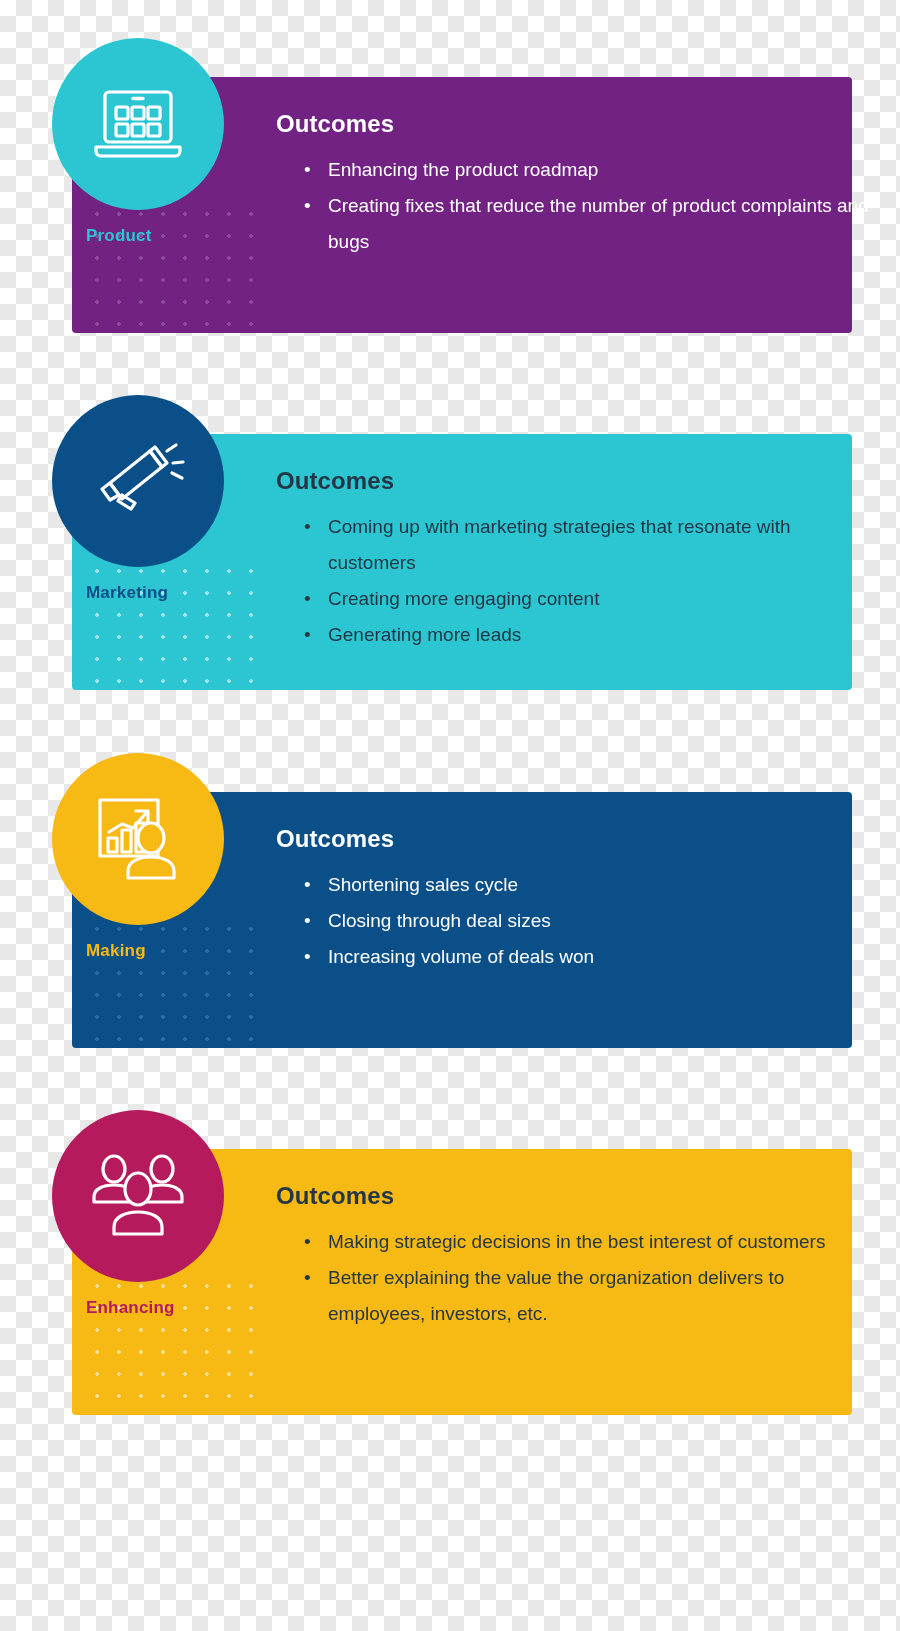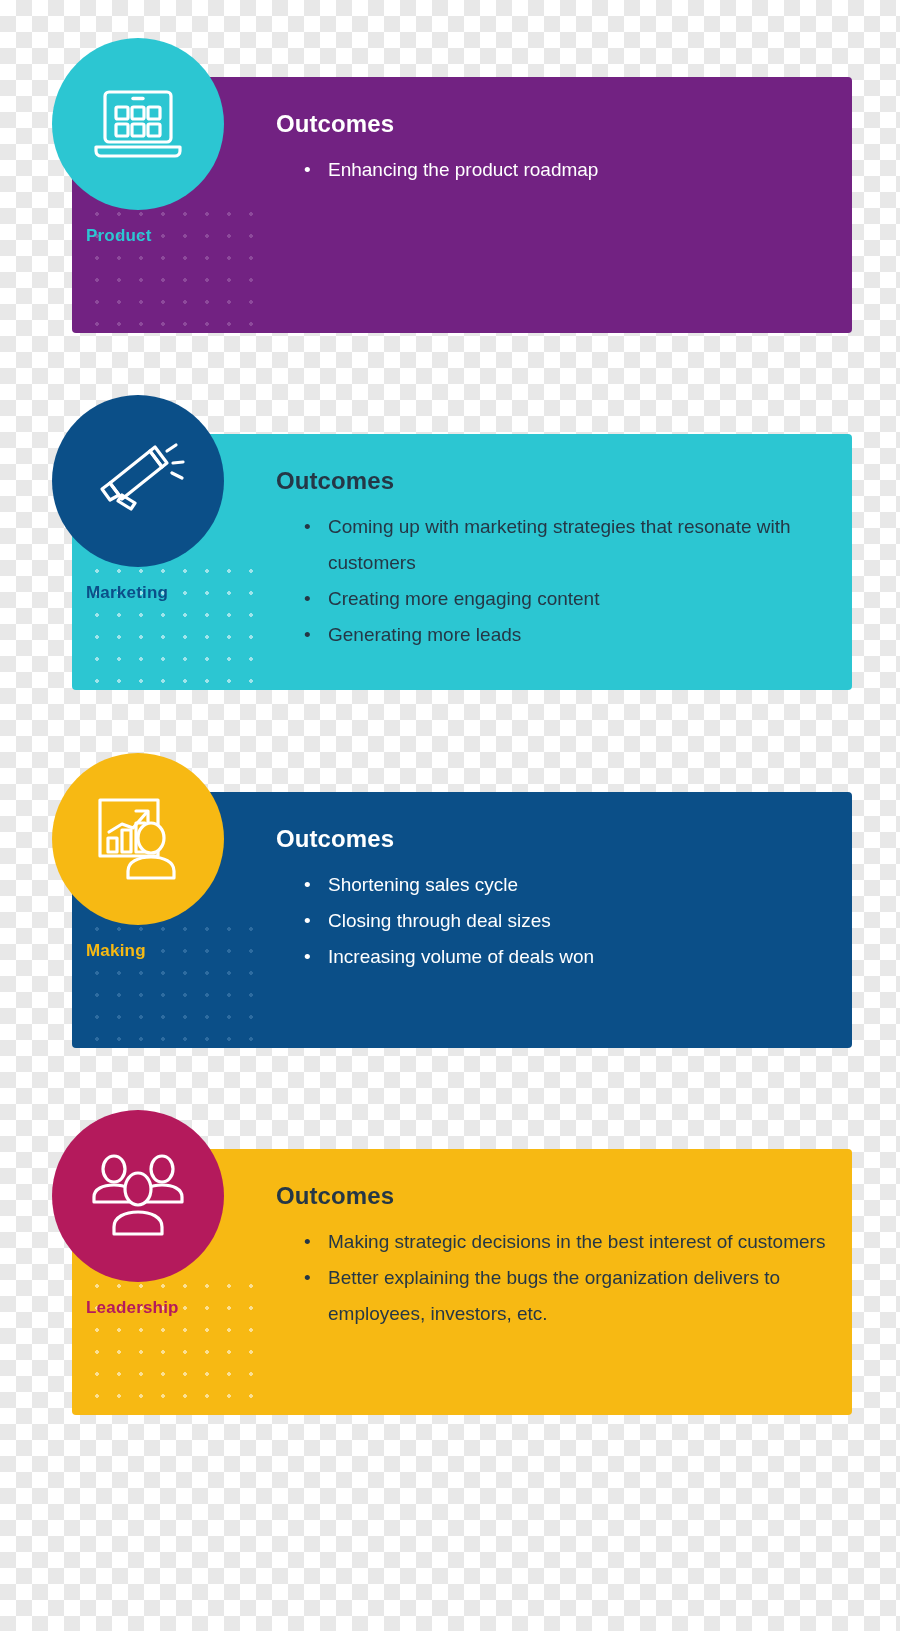--- a/index.html
+++ b/index.html
@@ -180,20 +180,21 @@
         </svg>
       </span>
     </div>
 
     <div class="dept-label">Product</div>
 
     <div class="content">
       <div class="outcomes-title">Outcomes</div>
       <ul class="bullets">
         <li>Enhancing the product roadmap</li>
+        <li>Creating fixes that reduce the number of product complaints and bugs</li>
       </ul>
     </div>
   </div>
 
   <div class="card" id="card-marketing">
     <div class="card-panel">
       <div class="dot-field"></div>
     </div>
 
     <div class="circle">
@@ -265,24 +266,24 @@
           <ellipse cx="26" cy="17" rx="11" ry="13" fill="#b41a5c"></ellipse>
           <path d="M6 50v-5c0-8 9-12 20-12s20 4 20 12v5z" fill="#b41a5c"></path>
           <ellipse cx="74" cy="17" rx="11" ry="13" fill="#b41a5c"></ellipse>
           <path d="M54 50v-5c0-8 9-12 20-12s20 4 20 12v5z" fill="#b41a5c"></path>
           <ellipse cx="50" cy="37" rx="13" ry="16" fill="#b41a5c"></ellipse>
           <path d="M26 82v-7c0-10 11-15 24-15s24 5 24 15v7z" fill="#b41a5c"></path>
         </svg>
       </span>
     </div>
 
-    <div class="dept-label">Leadership</div>
+    <div class="dept-label">Enhancing</div>
 
     <div class="content">
       <div class="outcomes-title">Outcomes</div>
       <ul class="bullets">
         <li>Making strategic decisions in the best interest of customers</li>
-        <li>Better explaining the bugs the organization delivers to employees, investors, etc.</li>
+        <li>Better explaining the value the organization delivers to employees, investors, etc.</li>
       </ul>
     </div>
   </div>
 
 </div>
 
 </body></html>

